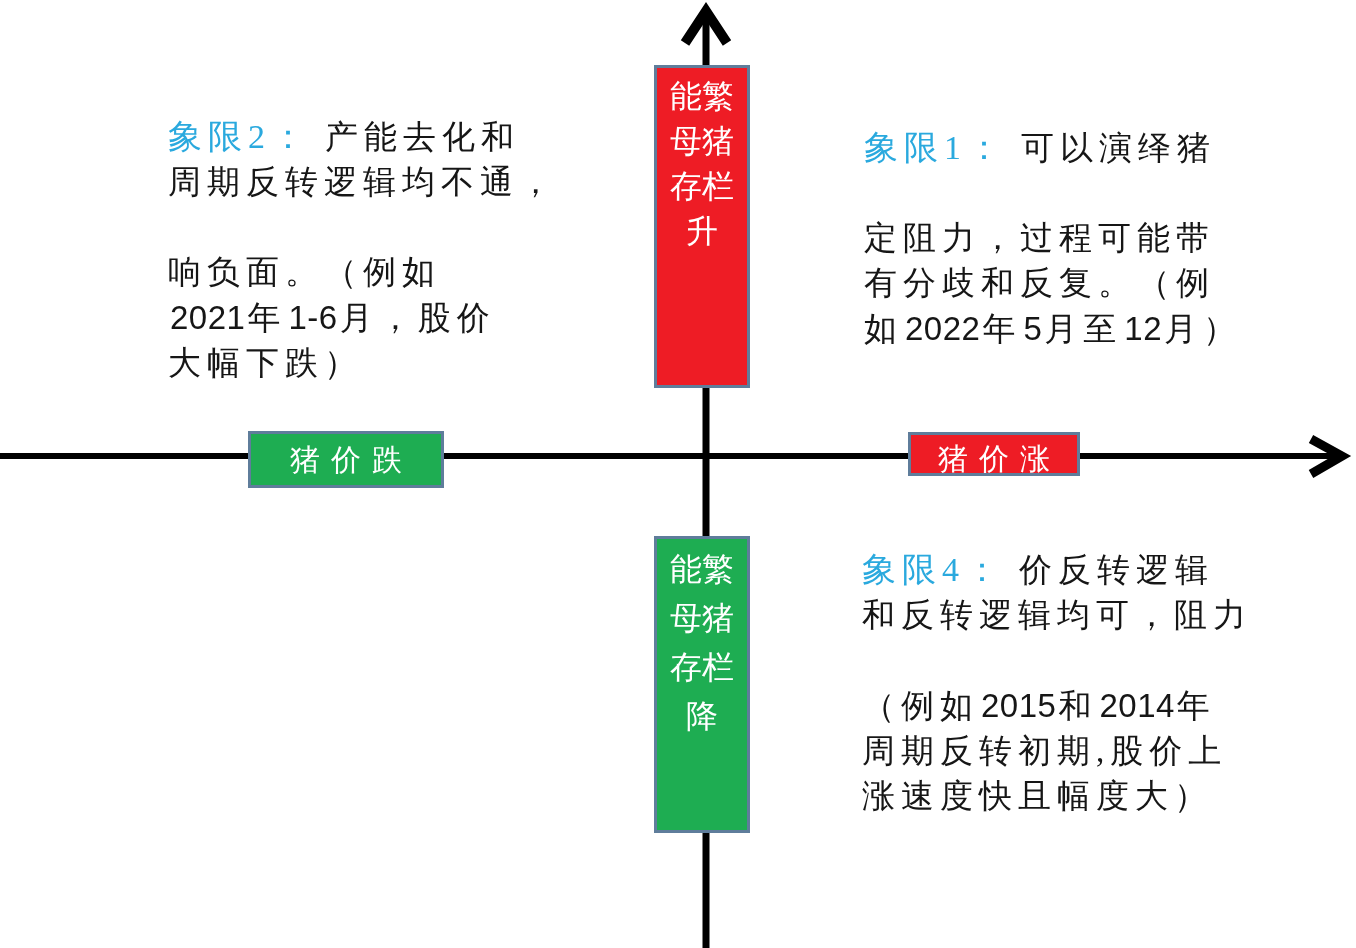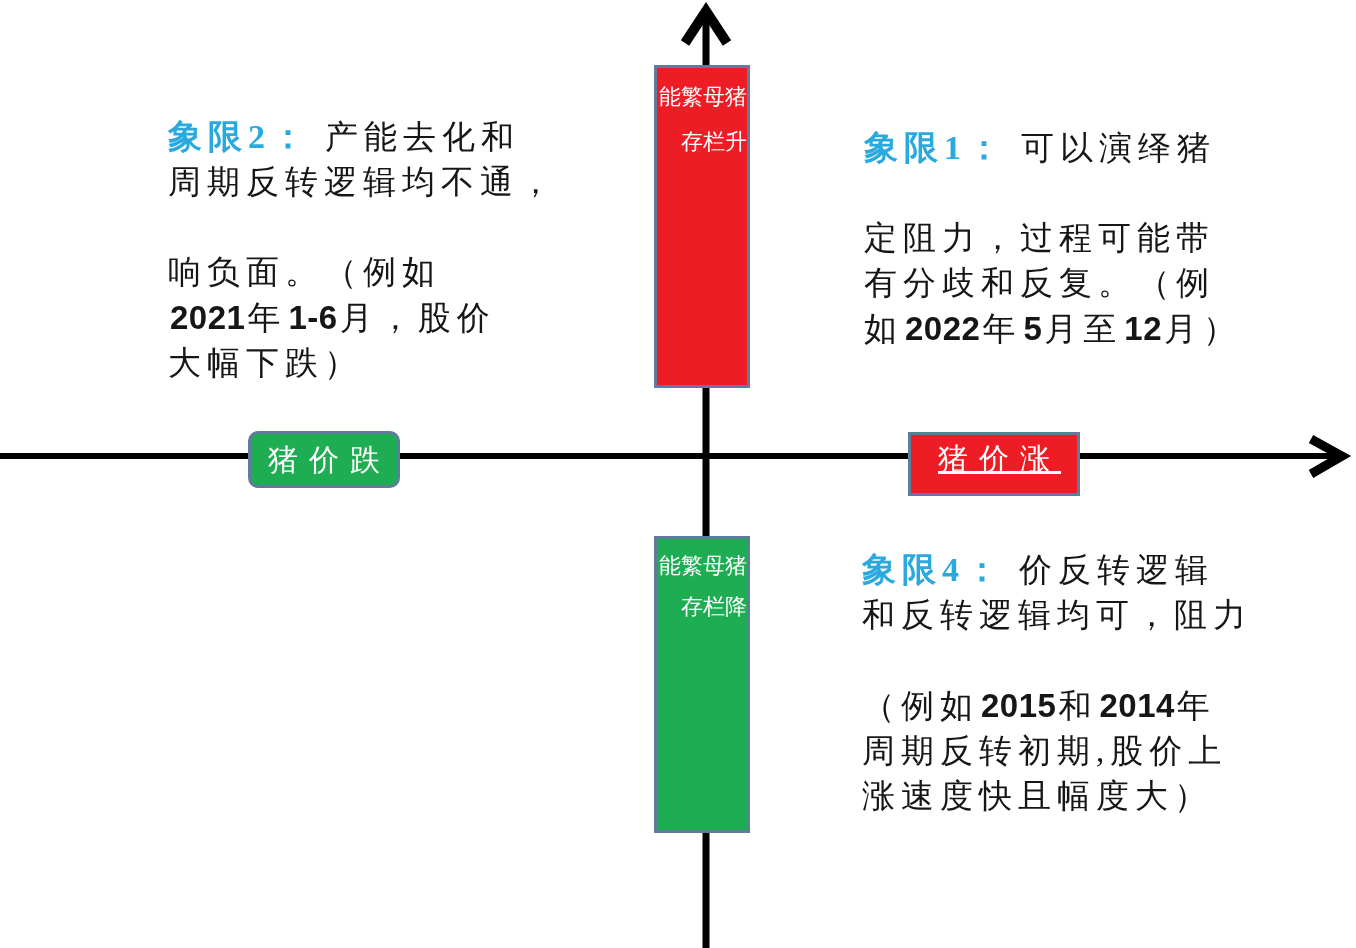--- a/index.html
+++ b/index.html
@@ -21,53 +21,52 @@
     position: absolute;
     box-sizing: border-box;
     border: 3px solid var(--box_border);
     color: #ffffff;
     text-align: center;
     font-family: "Liberation Serif", serif;
   }
   .abox.red   { background: var(--red); }
   .abox.green { background: var(--green); }
   .vbox {
-    font-size: 22px;
+    font-size: 32px;
     word-break: break-all;
     line-break: anywhere;
     padding-top: 6px;
-    text-align: right;
   }
   #ybox-up   { left: 654px; top: 65px;  width: 96px; height: 323px; line-height: 45px; }
-  #ybox-down { left: 654px; top: 536px; width: 96px; height: 297px; line-height: 41px; }
+  #ybox-down { left: 654px; top: 536px; width: 96px; height: 297px; line-height: 49px; }
   .hbox {
     font-size: 30px;
     letter-spacing: 11px;
     text-indent: 11px;
   }
-  #xbox-left  { left: 248px; top: 431px; width: 152px; height: 57px; line-height: 51px; border-radius: 10px; }
-  #xbox-right { left: 908px; top: 432px; width: 172px; height: 64px; line-height: 47px; text-decoration: underline; }
+  #xbox-left  { left: 248px; top: 431px; width: 196px; height: 57px; line-height: 51px; }
+  #xbox-right { left: 908px; top: 432px; width: 172px; height: 44px; line-height: 47px; }
   
   .qtext {
     position: absolute;
     white-space: nowrap;
     font-size: 33px;
     line-height: 45px;
     letter-spacing: 6px;
     color: var(--text);
   }
   .qlabel {
-    font-weight: bold;
+    font-weight: normal;
     color: var(--quadrant_label);
     font-size: 34px;
     margin-right: 14px;
   }
   .num {
     font-family: "Liberation Sans", sans-serif;
-    font-weight: bold;
+    font-weight: normal;
     letter-spacing: 0.5px;
     margin: 0 2px;
   }
   #quadrant-1-text { left: 864px; top: 125px; }
   #quadrant-2-text { left: 168px; top: 114px; }
   #quadrant-3-text { left: 180px; top: 572px; }
   #quadrant-4-text { left: 862px; top: 547px; }
 </style>
 </head>
 <body>

